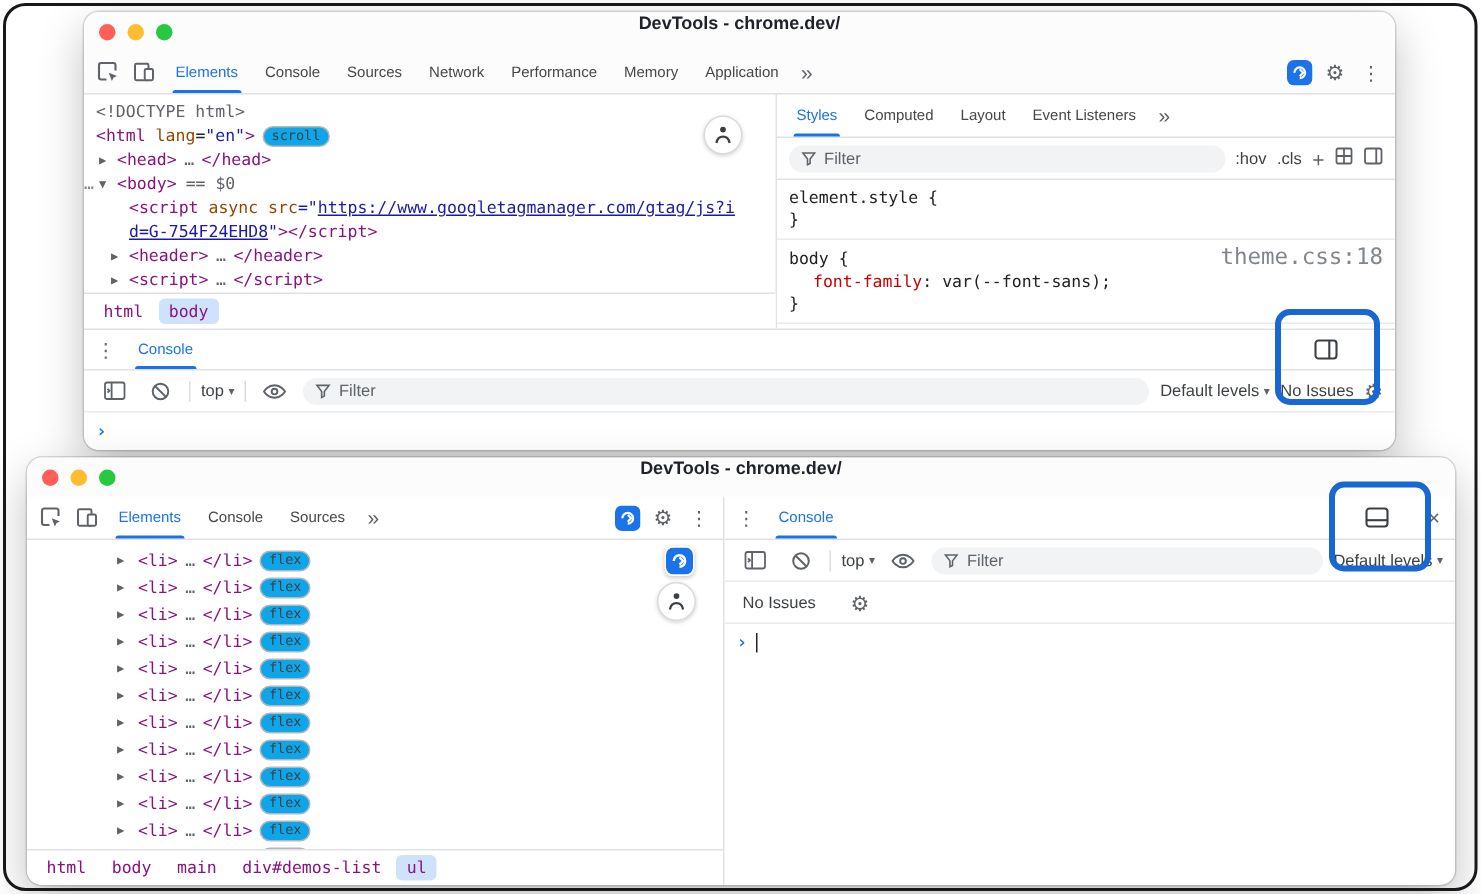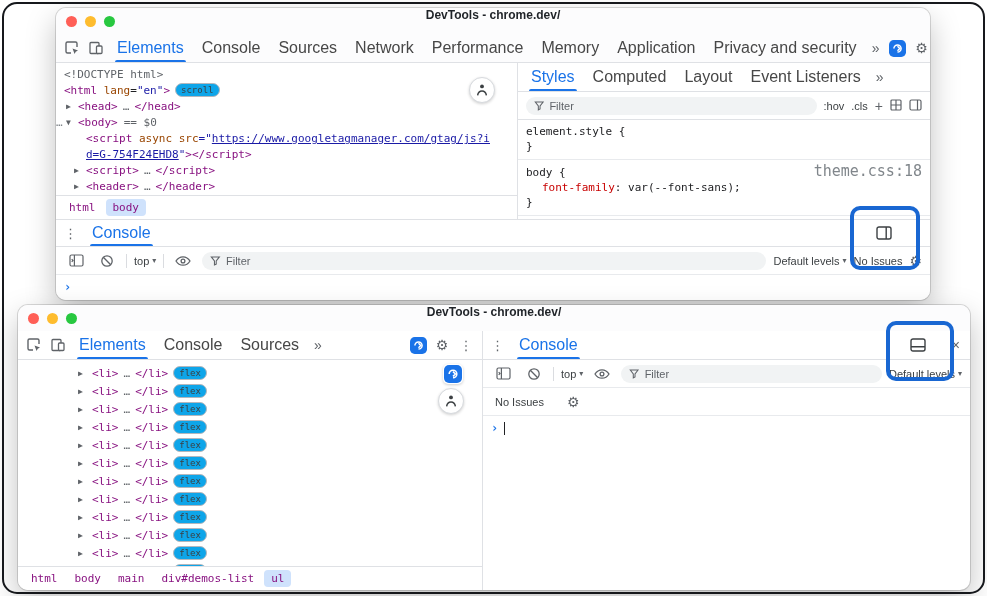--- a/index.html
+++ b/index.html
@@ -13,21 +13,21 @@
   #win-bottom{left:18px;top:305px;width:952px;height:285px;}
 
   .titlebar{height:26px;flex:0 0 26px;display:flex;position:relative;background:#fcfcfd;}
   .lights{display:flex;align-items:center;gap:8px;padding-left:10px;}
   .light{width:11px;height:11px;border-radius:50%;}
   .light.red{background:#ff5f57}.light.yellow{background:#febc2e}.light.green{background:#28c840}
   .wtitle{position:absolute;left:0;right:0;text-align:center;font-size:12px;font-weight:700;color:#1f2328;}
 
   .toolbar{height:28px;flex:0 0 28px;display:flex;align-items:center;border-bottom:1px solid #dfe1e5;padding:0 4px;background:#fcfcfd;}
   .ibtn{width:24px;height:24px;display:flex;align-items:center;justify-content:center;color:#5f6368;flex:0 0 auto;}
-  .tab{padding:0 9px;height:28px;display:flex;align-items:center;font-size:16px;color:#474747;position:relative;white-space:nowrap;}
+  .tab{padding:0 9px;height:28px;display:flex;align-items:center;font-size:10px;color:#474747;position:relative;white-space:nowrap;}
   .tab.selected{color:#1a73e8;}
   .tab.selected::after{content:"";position:absolute;left:7px;right:7px;bottom:0;height:2px;background:#1a73e8;border-radius:2px 2px 0 0;}
   .more{font-size:14px;color:#5f6368;padding:0 6px;}
   .glyph{color:#5f6368;}
   .gear{font-size:14px;}
   .vdots{font-size:13px;letter-spacing:0;}
   .spacer{flex:1;}
 
   .main{flex:1;display:flex;min-height:0;}
   .left-pane{display:flex;flex-direction:column;border-right:1px solid #dfe1e5;min-width:0;}
@@ -125,21 +125,20 @@
           <rect x="8.5" y="6" width="5.5" height="7.5" rx="1" fill="#fff"></rect>
         </svg>
     </span>
     <span class="tab selected">Elements</span>
     <span class="tab">Console</span>
     <span class="tab">Sources</span>
     <span class="tab">Network</span>
     <span class="tab">Performance</span>
     <span class="tab">Memory</span>
     <span class="tab">Application</span>
-    <span class="tab">Privacy and security</span>
     <span class="more">»</span>
     <span class="spacer"></span>
     <span class="ibtn">
       <svg width="17" height="17" viewBox="0 0 18 18">
           <rect width="18" height="18" rx="5" fill="#1a73e8"></rect>
           <path d="M5.2 9a3.8 3.8 0 1 1 3.8 3.8" stroke="#fff" stroke-width="1.6" fill="none"></path>
           <path d="M9 6.6 11.4 9 9 11.4" stroke="#fff" stroke-width="1.5" fill="none"></path>
         </svg>
     </span>
     <span class="ibtn glyph gear">⚙</span>
@@ -148,22 +147,22 @@
 
   <div class="main">
     <div class="left-pane">
       <div class="tree">
         <div class="tl l0"><span class="gy">&lt;!DOCTYPE html&gt;</span></div>
         <div class="tl l0"><span class="tg">&lt;html</span><span class="at"> lang</span><span class="pu">=</span><span class="av">"en"</span><span class="tg">&gt;</span><span class="badge">scroll</span></div>
         <div class="tl la"><span class="arr">▶</span><span class="tg">&lt;head&gt;</span><span class="ell">…</span><span class="tg">&lt;/head&gt;</span></div>
         <div class="tl lbody"><span class="menu3">…</span><span class="arr">▼</span><span class="tg">&lt;body&gt;</span><span class="selmark gy">== $0</span></div>
         <div class="tl lb"><span class="tg">&lt;script</span><span class="at"> async src</span><span class="av">="</span><span class="lk">https://www.googletagmanager.com/gtag/js?i</span></div>
         <div class="tl lb"><span class="lk">d=G-754F24EHD8</span><span class="av">"</span><span class="tg">&gt;&lt;/script&gt;</span></div>
+        <div class="tl lc"><span class="arr">▶</span><span class="tg">&lt;header&gt;</span><span class="ell">…</span><span class="tg">&lt;/header&gt;</span></div>
         <div class="tl lc"><span class="arr">▶</span><span class="tg">&lt;script&gt;</span><span class="ell">…</span><span class="tg">&lt;/script&gt;</span></div>
-        <div class="tl lc"><span class="arr">▶</span><span class="tg">&lt;header&gt;</span><span class="ell">…</span><span class="tg">&lt;/header&gt;</span></div>
 
         <div class="fab" style="right:22px;top:14px;">
           <svg width="14" height="14" viewBox="0 0 14 14">
               <circle cx="7" cy="3.4" r="1.9" fill="#3c4043"></circle>
               <path d="M2.6 12.3c.5-2.7 2.2-4.2 4.4-4.2s3.9 1.5 4.4 4.2" fill="none" stroke="#3c4043" stroke-width="1.5"></path>
             </svg>
         </div>
       </div>
       <div class="crumbs">
         <span class="crumb">html</span>

